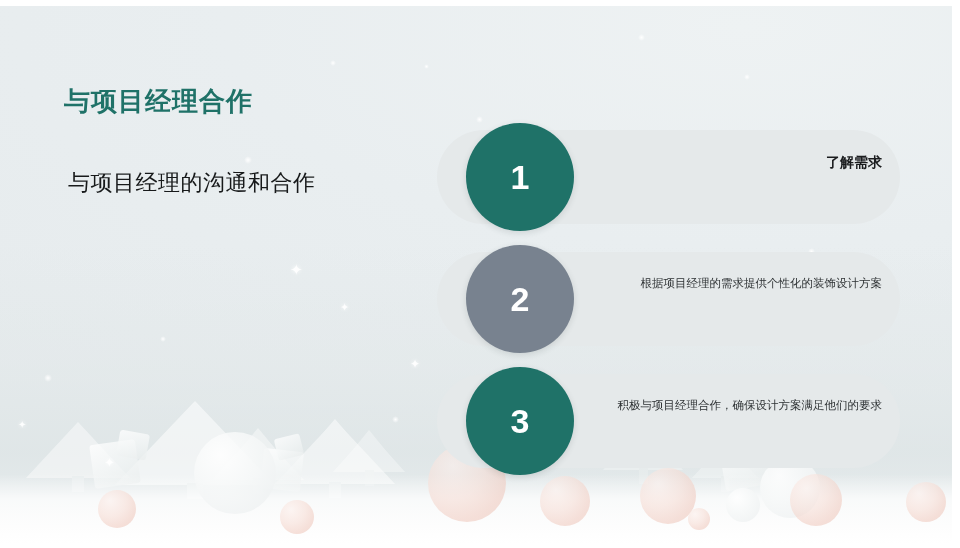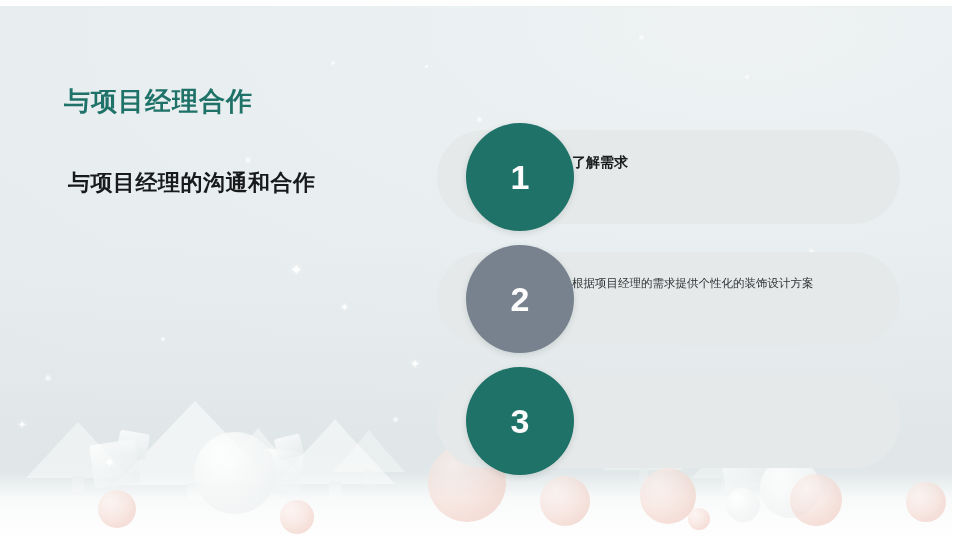--- a/index.html
+++ b/index.html
@@ -118,21 +118,21 @@
     letter-spacing: 1px;
     white-space: nowrap;
     margin-top: 32px;
   }
 
   .subtitle {
     position: absolute;
     left: 68px;
     top: 162px;
     font-size: 22px;
-    font-weight: bold;
+    font-weight: normal;
     color: #17191a;
     letter-spacing: 0.5px;
     white-space: nowrap;
   }
 
   
   .steps {
     position: absolute;
     left: 437px;
     top: 124px;
@@ -171,20 +171,21 @@
     box-shadow: 0 2px 6px rgba(40,55,60,0.14);
   }
   .step-badge.teal { background: #1f7268; }
   .step-badge.slate { background: #78828f; }
 
   .step-text {
     position: absolute;
     left: 135px;
     top: 24px;
     width: 310px;
+    text-align: right;
   }
   .step-title {
     font-size: 14px;
     font-weight: bold;
     color: #1a1c1e;
     line-height: 1.25;
     margin-bottom: 7px;
     white-space: nowrap;
   }
   .step-desc {
@@ -310,18 +311,19 @@
           <div class="step-desc">根据项目经理的需求提供个性化的装饰设计方案</div>
         </div>
       </div>
 
       <div class="step">
         <div class="step-card"></div>
         <div class="step-badge teal">
           <span>3</span>
         </div>
         <div class="step-text">
+          <div class="step-desc">积极与项目经理合作，确保设计方案满足他们的要求</div>
         </div>
       </div>
 
     </div>
   </div>
 </div>
 
 </body></html>

